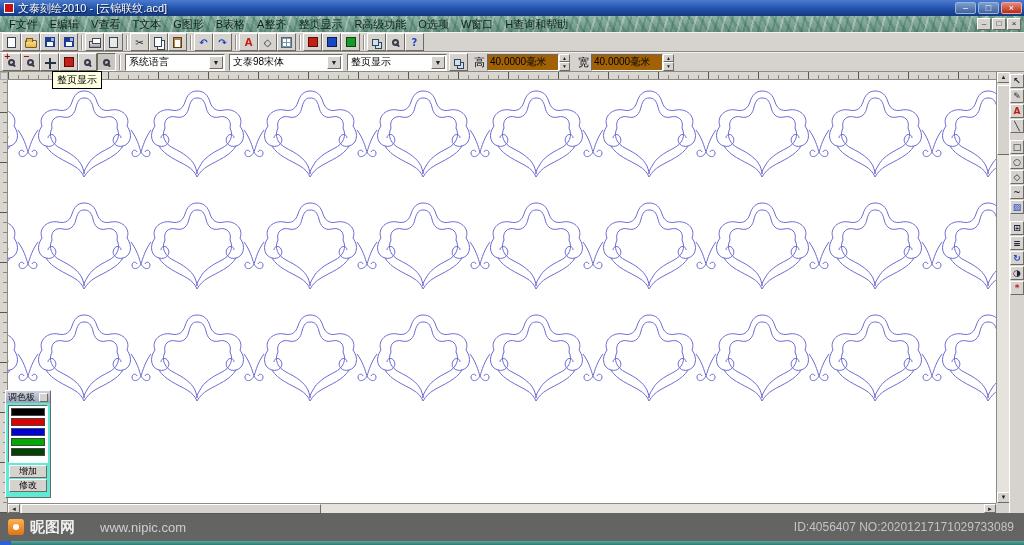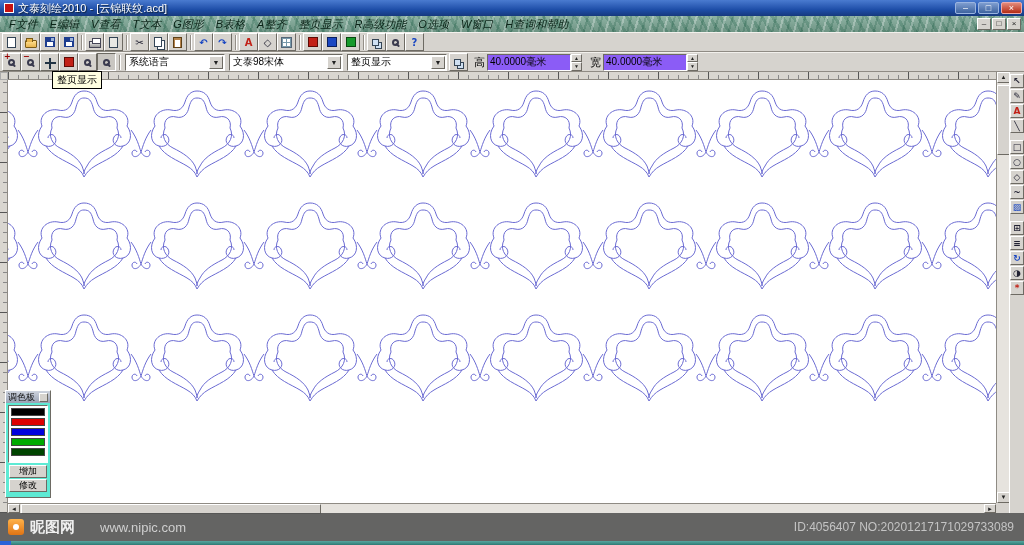--- a/index.html
+++ b/index.html
@@ -17,21 +17,21 @@
     background:linear-gradient(#7e9dcf,#3d639f);color:#fff;font-size:9px;line-height:10px;text-align:center;flex:none;}
   .winbtn.close{background:linear-gradient(#e38b7a,#b42c15);border-color:#eaa;}
 
   
   .menubar{position:absolute;left:0;top:16px;width:1024px;height:16px;display:flex;align-items:center;
     font-size:11px;color:#0c2418;padding:0 3px;
     background:
       repeating-linear-gradient(105deg,rgba(255,255,255,.28) 0 2px,rgba(255,255,255,0) 2px 7px,rgba(0,70,45,.20) 7px 9px,rgba(0,0,0,0) 9px 14px),
       repeating-linear-gradient(60deg,rgba(15,85,60,.22) 0 3px,rgba(0,0,0,0) 3px 9px),
       linear-gradient(#8fb3a4,#6e9484);}
-  .menu-item{padding:0 6px;white-space:nowrap;font-style:italic;}
+  .menu-item{padding:0 6px;white-space:nowrap;}
   .menubar .spacer{flex:1;}
   .mdibtn{width:14px;height:12px;margin-left:1px;background:#d6d3ce;border:1px solid;
     border-color:#fff #6d6a63 #6d6a63 #fff;font-size:8px;line-height:10px;text-align:center;color:#222;flex:none;}
 
   
   .toolbar{position:absolute;left:0;width:1024px;height:20px;background:#d6d3ce;
     border-top:1px solid #f2f0ec;border-bottom:1px solid #8f8b84;display:flex;align-items:center;padding:0 2px;}
   .toolbar1{top:32px;}
   .toolbar2{top:52px;}
   .tbtn{width:19px;height:18px;background:#d6d3ce;border:1px solid #d6d3ce;margin:0;padding:0;
@@ -75,21 +75,21 @@
   .c-blue{color:#1a47c2;} .c-red{color:#c22016;} .c-dark{color:#223;}
   .badge{position:absolute;left:1px;top:-1px;font:bold 8px/8px "DejaVu Sans",sans-serif;color:#900;}
 
   
   .combo{height:17px;background:#fff;border:1px solid;border-color:#6d6a63 #fff #fff #6d6a63;
     display:inline-flex;align-items:center;margin:0 2px;font-size:10px;flex:none;}
   .combo-val{padding:0 3px;flex:1;white-space:nowrap;overflow:hidden;}
   .combo-arrow{width:14px;height:13px;background:#d6d3ce;border:1px solid;border-color:#fff #6d6a63 #6d6a63 #fff;
     font-size:7px;line-height:12px;text-align:center;color:#222;margin-right:1px;flex:none;}
   .fld-label{font-size:11px;margin:0 2px 0 6px;flex:none;}
-  .field{height:17px;width:84px;background:#8b5cf6;border:1px solid;border-color:#6d6a63 #fff #fff #6d6a63;
+  .field{height:17px;width:72px;background:#a16207;border:1px solid;border-color:#6d6a63 #fff #fff #6d6a63;
     font-size:10px;display:inline-flex;align-items:center;padding:0 2px;flex:none;}
   .spin{width:11px;height:17px;display:inline-flex;flex-direction:column;flex:none;margin-right:2px;}
   .spin span{flex:1;background:#d6d3ce;border:1px solid;border-color:#fff #6d6a63 #6d6a63 #fff;
     font-size:5px;line-height:6px;text-align:center;color:#222;}
 
   
   .tooltip{position:absolute;left:52px;top:71px;background:#ffffe1;border:1px solid #000;
     font-size:10px;padding:1px 4px;z-index:95;white-space:nowrap;}
 
   

